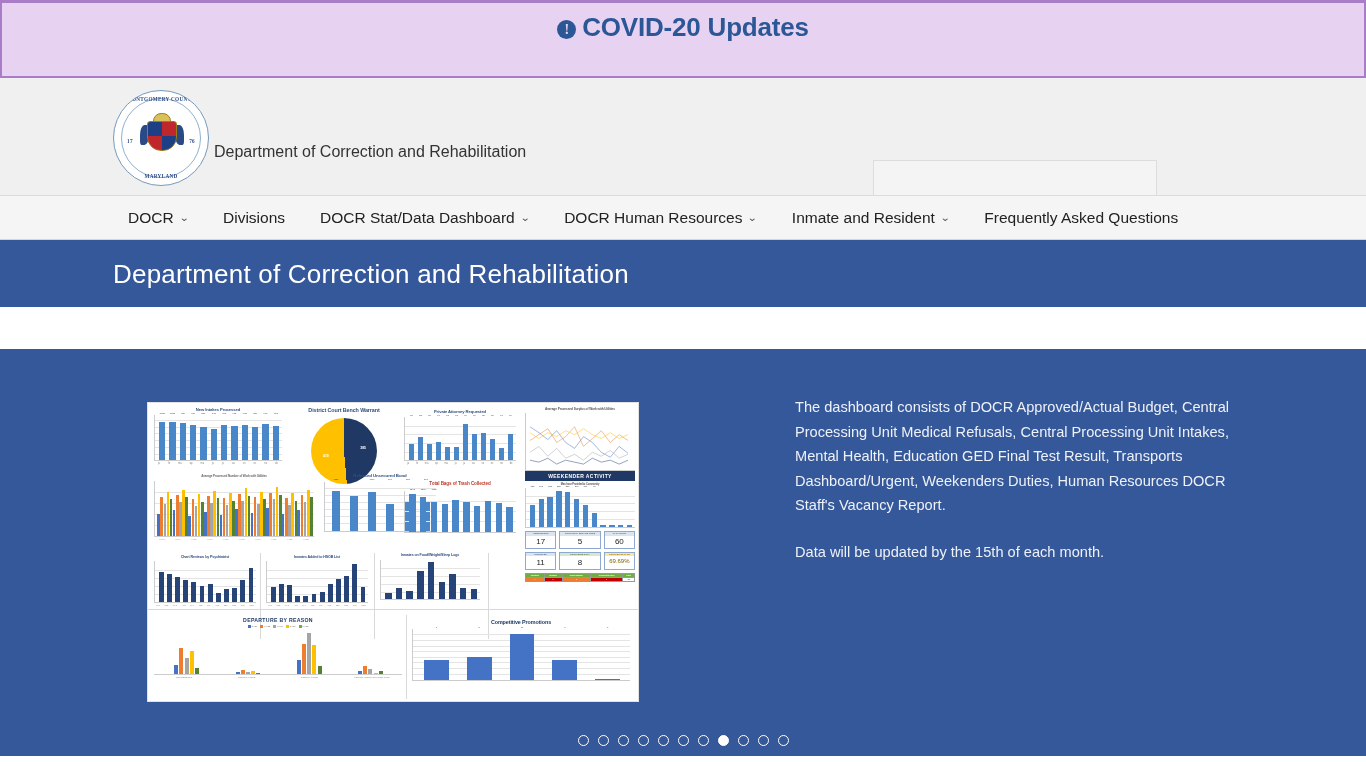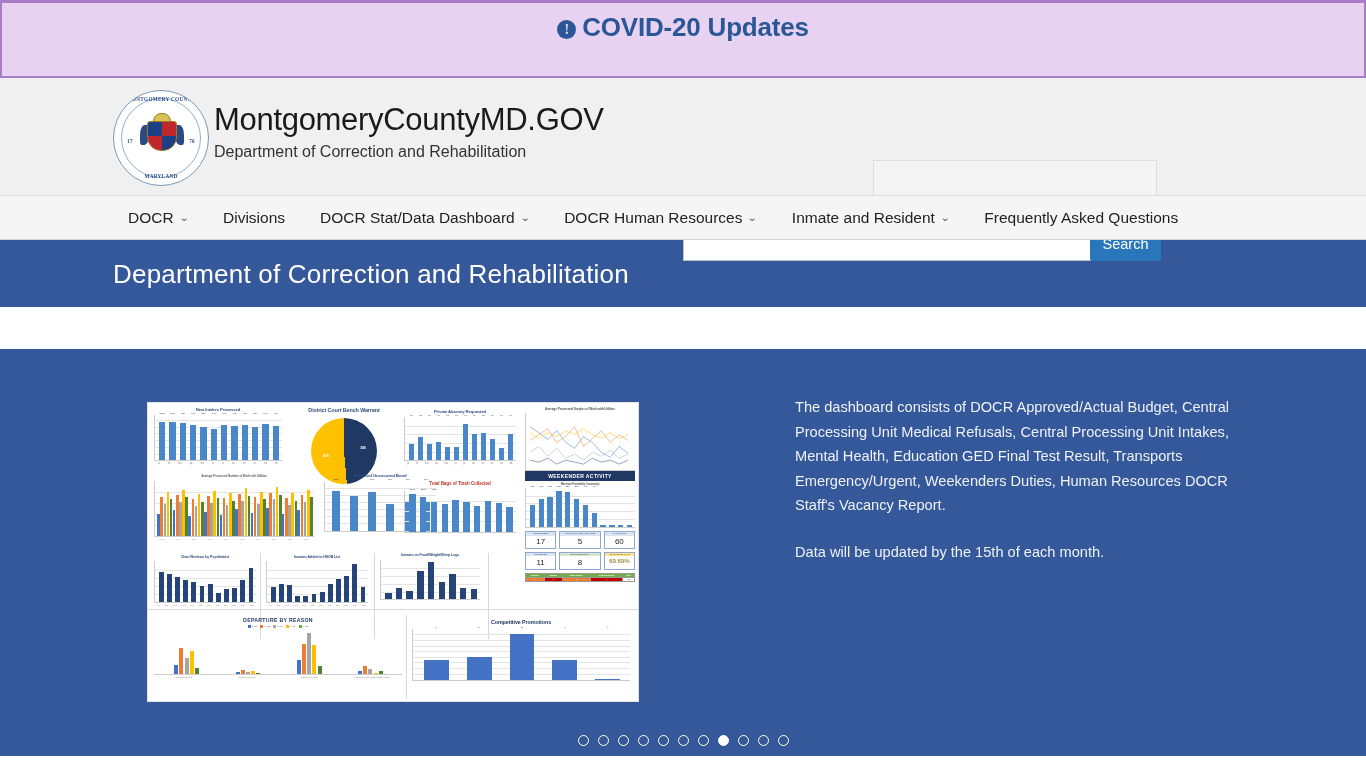--- a/index.html
+++ b/index.html
@@ -459,29 +459,24 @@
         <div class="shield-body">
           <div class="shield-q q1"></div>
           <div class="shield-q q2"></div>
           <div class="shield-q q3"></div>
           <div class="shield-q q4"></div>
         </div>
       </div>
     </div>
   </div>
 
-  <div class="site-title">MontgomeryCountyMD.GOV</div>
   <div class="site-subtitle">Department of Correction and Rehabilitation</div>
 
   <div class="top-empty-box"></div>
 
-  <div class="search-row">
-    <input class="search-input" type="text" value="" placeholder="" style="">
-    <button class="search-button">Search</button>
-  </div>
 </div>
 
 <div class="main-nav">
   <div class="nav-item">
     <span>DOCR</span>
     <span class="caret">⌄</span>
   </div>
   <div class="nav-item">
     <span>Divisions</span>
   </div>
@@ -1270,21 +1265,21 @@
           </div>
         </div>
       </div>
 
       <div class="dash-divider" style="left:0; top:206px; width:492px; height:0.6px;"></div>
       <div class="dash-divider" style="left:258px; top:212px; width:0.6px; height:84px;"></div>
     </div>
   </div>
 
   <div class="hero-text">
-    <p class="hero-para">The dashboard consists of DOCR Approved/Actual Budget, Central Processing Unit Medical Refusals, Central Processing Unit Intakes, Mental Health, Education GED Final Test Result, Transports Emergency/Urgent, Weekenders Duties, Human Resources DOCR Staff's Vacancy Report.</p>
+    <p class="hero-para">The dashboard consists of DOCR Approved/Actual Budget, Central Processing Unit Medical Refusals, Central Processing Unit Intakes, Mental Health, Education GED Final Test Result, Transports Dashboard/Urgent, Weekenders Duties, Human Resources DOCR Staff's Vacancy Report.</p>
     <p class="hero-para last">Data will be updated by the 15th of each month.</p>
   </div>
 
   <div class="carousel-dots">
     <span class="dot"></span>
     <span class="dot"></span>
     <span class="dot"></span>
     <span class="dot"></span>
     <span class="dot"></span>
     <span class="dot"></span>

